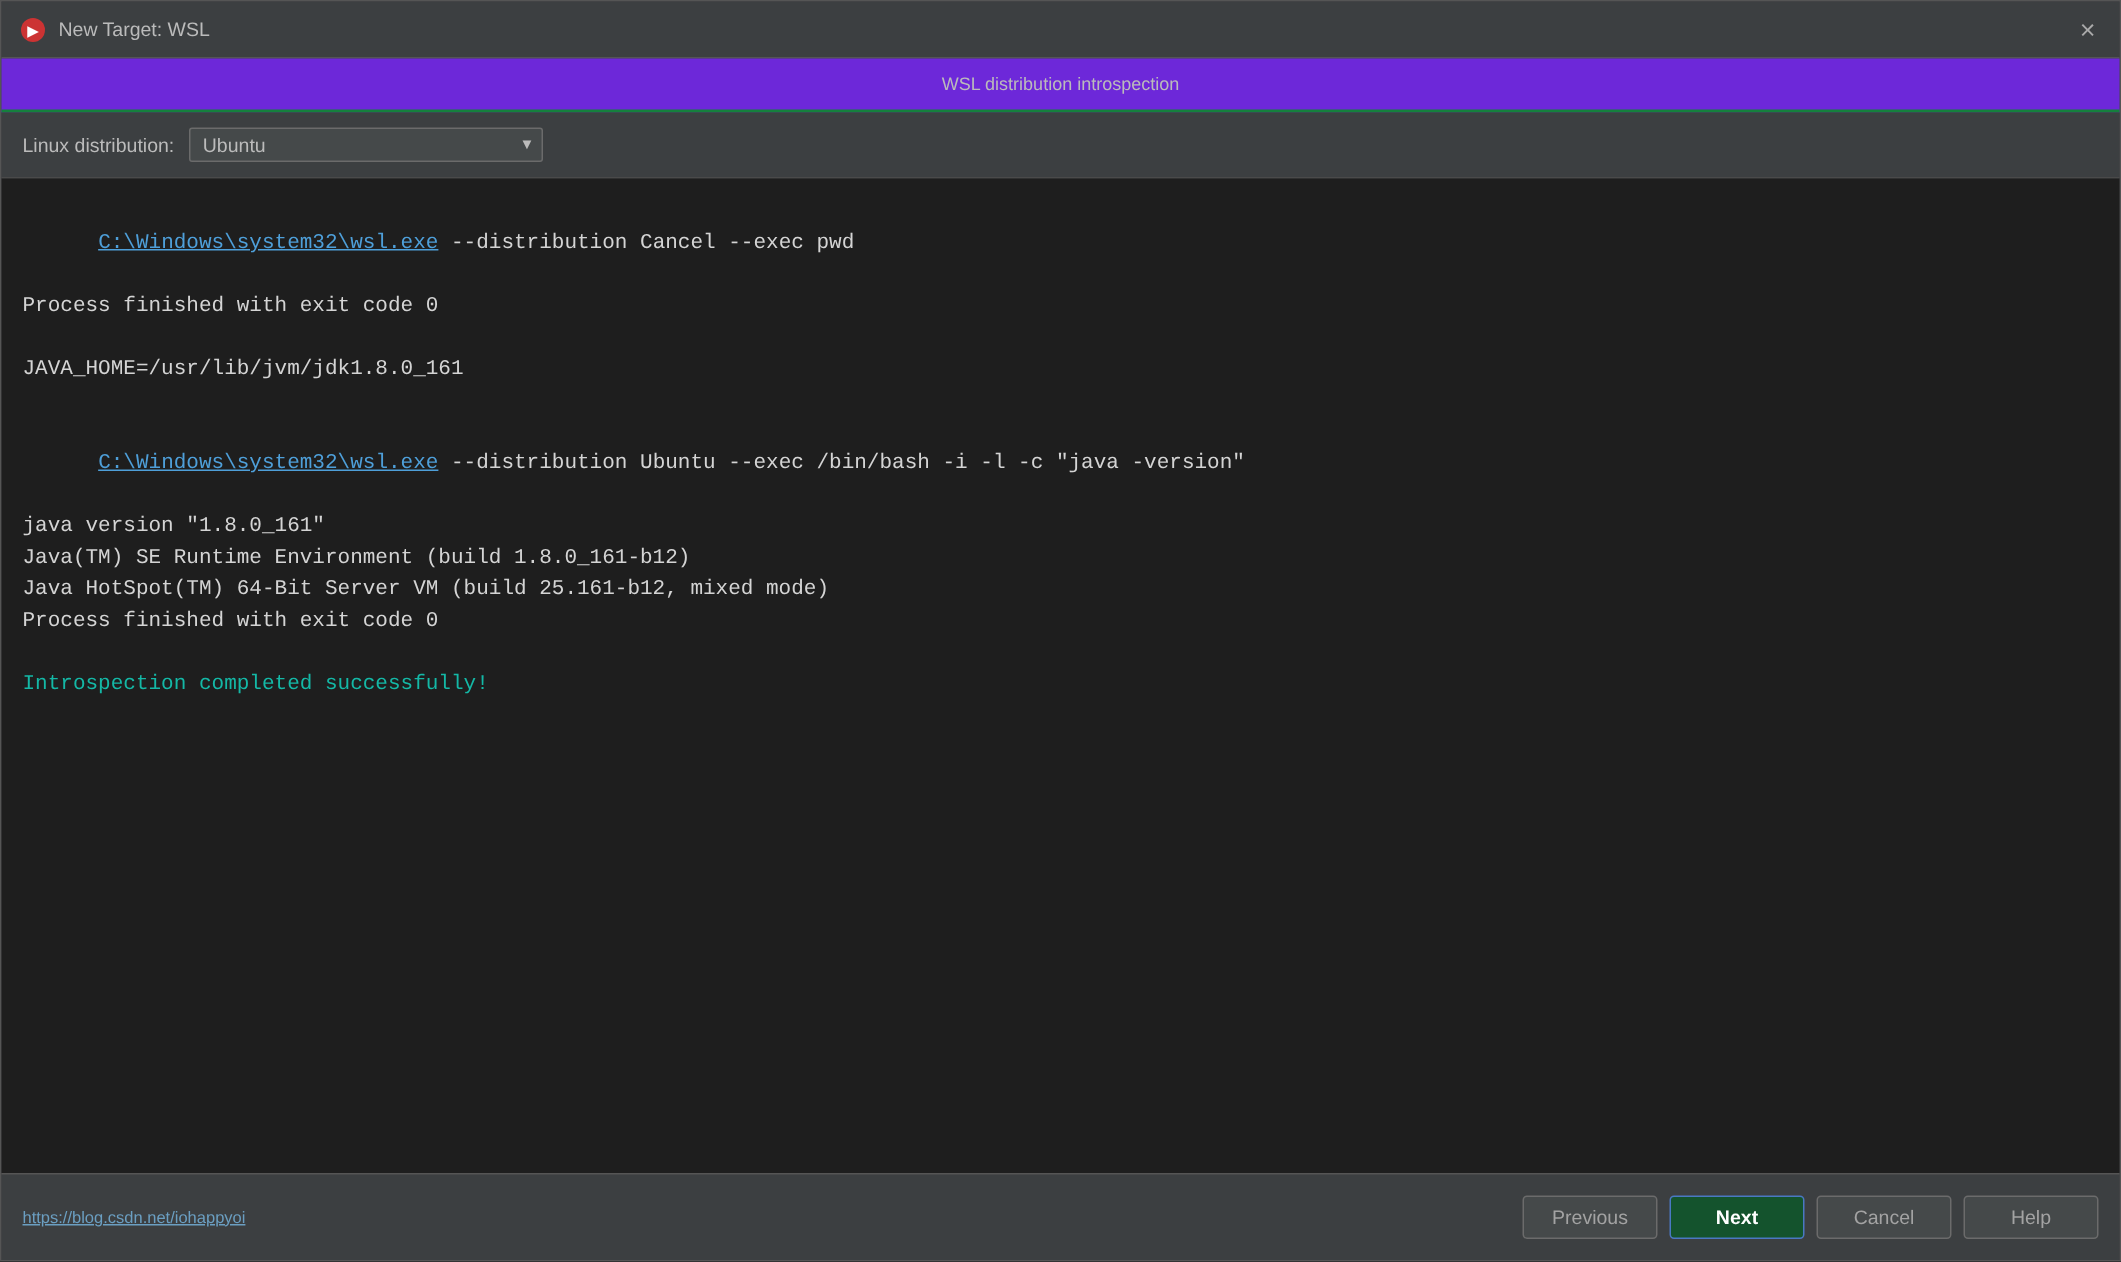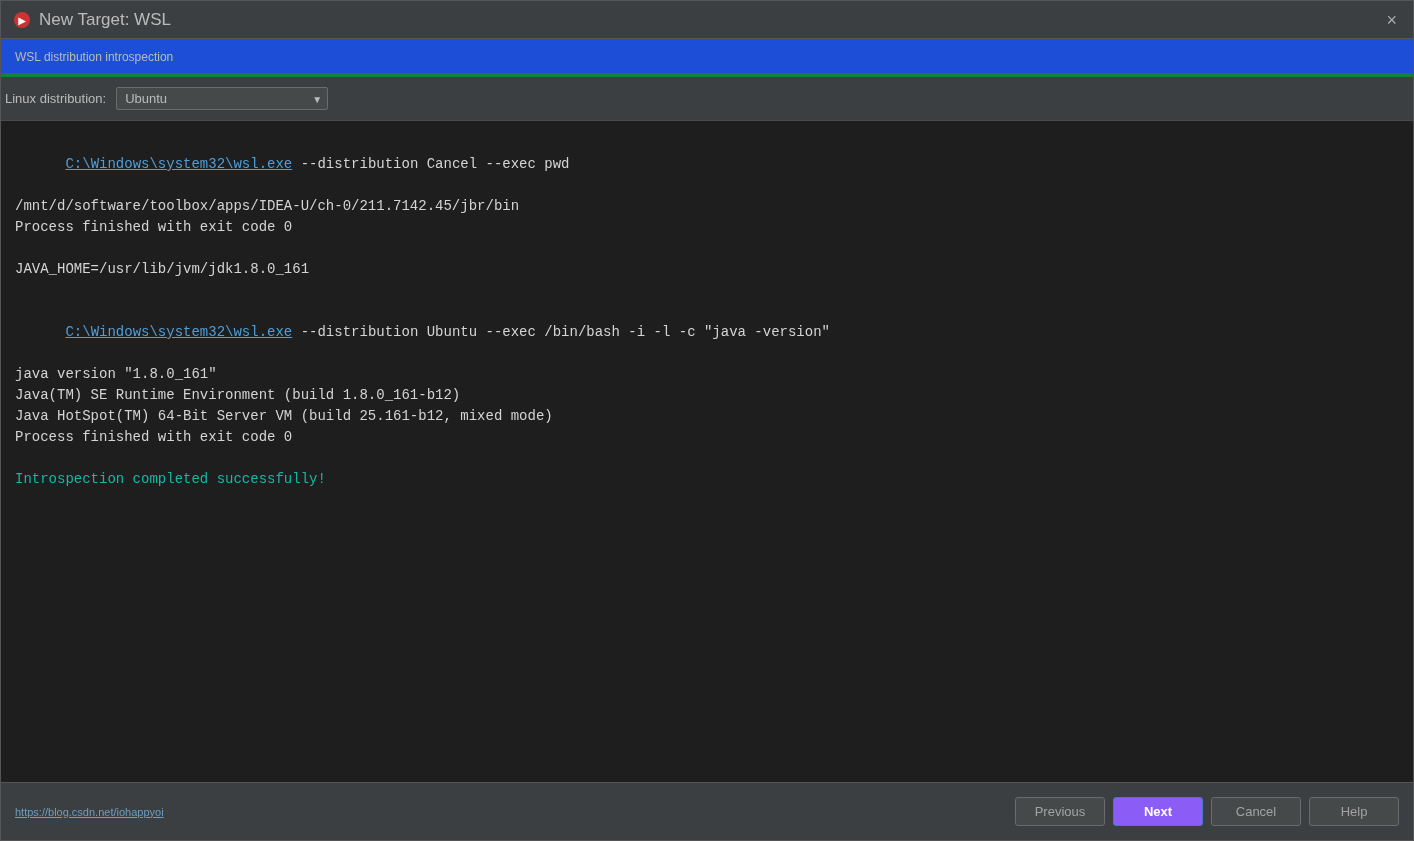--- a/index.html
+++ b/index.html
@@ -44,50 +44,51 @@
     }
 
     .app-icon {
       width: 18px;
       height: 18px;
       flex-shrink: 0;
     }
 
     .title-text {
       color: #bbbbbb;
-      font-size: 17px;
+      font-size: 13px;
     }
 
     .close-btn {
       color: #888;
       font-size: 16px;
       cursor: pointer;
       background: none;
       border: none;
       color: #aaa;
       font-size: 18px;
       line-height: 1;
       padding: 2px 4px;
     }
 
     .subtitle-bar {
-      background: #1d4ed8;
+      background: #6d28d9;
       padding: 8px 14px;
-      border-bottom: 4px solid #15803d;
-      flex-shrink: 0;
+      border-bottom: 2px solid #15803d;
+      flex-shrink: 0;
+      text-align: center;
     }
 
     .subtitle-text {
       color: #bbbbbb;
       font-size: 12px;
     }
 
     .config-bar {
       background: #3c3f41;
-      padding: 10px 4px;
+      padding: 10px 14px;
       border-bottom: 1px solid #4a4a4a;
       display: flex;
       align-items: center;
       gap: 10px;
       flex-shrink: 0;
     }
 
     .config-label {
       color: #bbbbbb;
       font-size: 13px;
@@ -95,21 +96,21 @@
 
     .dropdown {
       background: #45494a;
       border: 1px solid #6b6b6b;
       color: #bbbbbb;
       font-size: 13px;
       padding: 3px 24px 3px 8px;
       appearance: none;
       -webkit-appearance: none;
       cursor: pointer;
-      width: 212px;
+      width: 236px;
       position: relative;
       outline: none;
       border-radius: 2px;
     }
 
     .dropdown-wrapper {
       position: relative;
       display: inline-block;
     }
 
@@ -190,21 +191,21 @@
       min-width: 90px;
     }
 
     .btn-default {
       background: #45494a;
       border-color: #6b6b6b;
       color: #a3a3a3;
     }
 
     .btn-primary {
-      background: #8b5cf6;
+      background: #14532d;
       border-color: #4a78c3;
       color: #ffffff;
       font-weight: bold;
     }
   </style>
 </head>
 <body>
 
 <div class="dialog">
 
@@ -236,21 +237,20 @@
       <span class="dropdown-arrow">▼</span>
     </div>
   </div>
 
   <div class="terminal-area">
 
     <div class="terminal-line">
       <span class="text-link">C:\Windows\system32\wsl.exe</span><span class="text-normal"> --distribution Cancel --exec pwd</span>
     </div>
 
-    <div class="terminal-line text-normal">/mnt/d/software/toolbox/apps/IDEA-U/ch-0/211.7142.45/jbr/bin</div>
 
     <div class="terminal-line text-normal">Process finished with exit code 0</div>
 
     <span class="text-blank"></span>
 
     <div class="terminal-line text-normal">JAVA_HOME=/usr/lib/jvm/jdk1.8.0_161</div>
 
     <span class="text-blank"></span>
 
     <div class="terminal-line">

